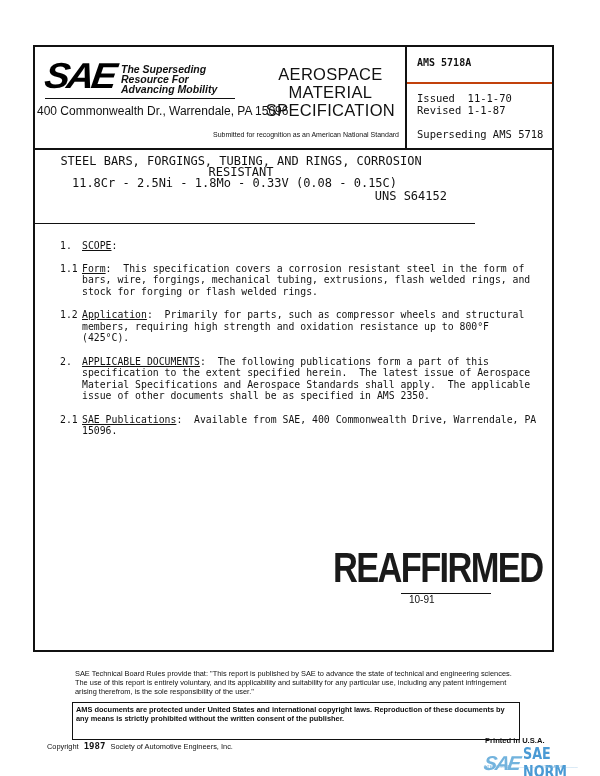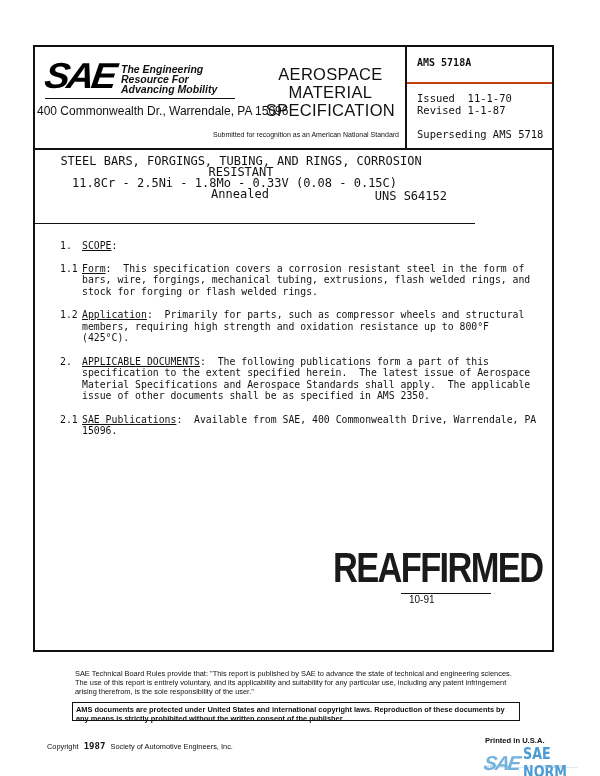--- a/index.html
+++ b/index.html
@@ -77,21 +77,21 @@
     .stamp-date {
       position: absolute; left: 395px; top: 593px; font-size: 10px;
       border-top: 1.5px solid #111; width: 90px; padding-left: 8px; margin-left: 6px;
     }
 
     .notice {
       position: absolute; left: 75px; top: 669px; width: 450px;
       font-size: 7.4px; line-height: 9px;
     }
     .copyright-box {
-      position: absolute; left: 72px; top: 702px; width: 448px; height: 19px;
+      position: absolute; left: 72px; top: 702px; width: 448px; height: 38px;
       border: 1.2px solid #111; font-size: 7.4px; line-height: 9px; padding: 2px 3px;
     }
     .copyright-box .strong { font-weight: bold; }
     .copyright {
       position: absolute; left: 47px; top: 741px; font-size: 7.4px; white-space: nowrap;
     }
     .copyright .year { font-family: "DejaVu Sans Mono", monospace; font-weight: bold; font-size: 9px; margin: 0 3px; }
     .printed { position: absolute; left: 485px; top: 736px; font-size: 7.6px; font-weight: bold; }
     .watermark {
       position: absolute; left: 484px; top: 745px; display: flex; align-items: center; color: #5aa6d8;
@@ -102,21 +102,21 @@
   </style>
 </head>
 <body>
 
 <div class="frame">
   <div class="header">
     <div class="header-left">
       <div class="logo-row">
         <div class="sae-logo">SAE</div>
         <div class="tagline">
-          <div>The Engineering</div>
+          <div>The Superseding</div>
           <div>Resource For</div>
           <div>Advancing Mobility</div>
         </div>
       </div>
       <div class="logo-rule"></div>
       <div class="address">400 Commonwealth Dr., Warrendale, PA 15096</div>
       <div class="title-block">
         <div>AEROSPACE</div>
         <div>MATERIAL</div>
         <div>SPECIFICATION</div>
@@ -129,21 +129,20 @@
         <div style="white-space:pre">Issued  11-1-70</div>
         <div>Revised 1-1-87</div>
         <div class="superseding">Superseding AMS 5718</div>
       </div>
     </div>
   </div>
 
   <div class="spec-title-box">
     <div class="l1">STEEL BARS, FORGINGS, TUBING, AND RINGS, CORROSION RESISTANT</div>
     <div class="l2">11.8Cr - 2.5Ni - 1.8Mo - 0.33V (0.08 - 0.15C)</div>
-    <div class="l3">Annealed</div>
     <div class="uns">UNS S64152</div>
   </div>
 
   <div class="body-text">
     <div class="para p-scope">
       <span class="num">1.</span>
       <span class="txt"><span class="u">SCOPE</span><span>:</span></span>
     </div>
     <div class="para">
       <span class="num">1.1</span>

